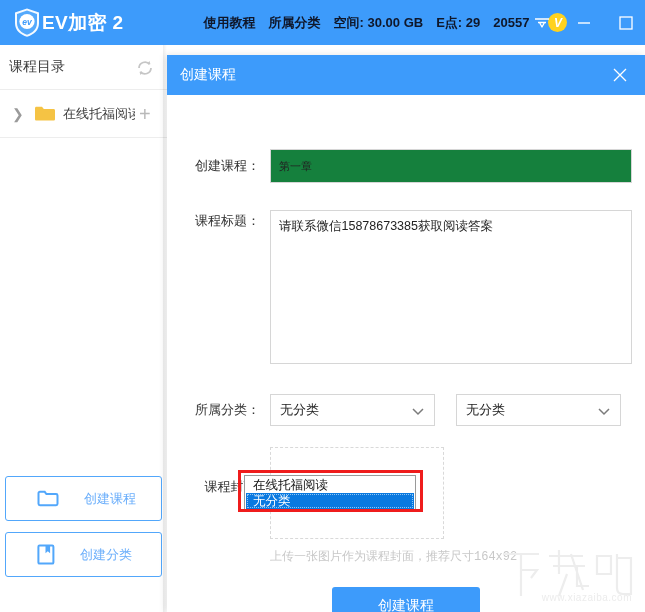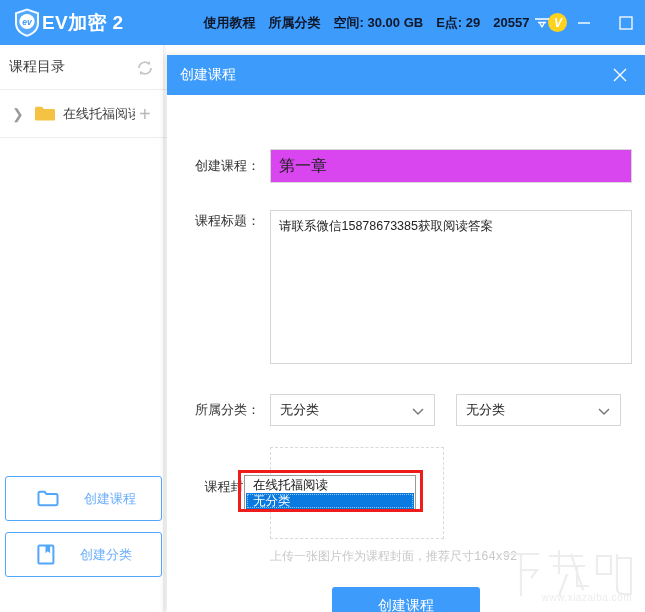--- a/index.html
+++ b/index.html
@@ -138,22 +138,22 @@
   }
   .flabel {
     width: 80px; text-align: right;
     font-size: 13px; color: #333333;
     flex: 0 0 80px; white-space: nowrap;
   }
   .r-title { margin-top: 54px; }
   .r-title .flabel { line-height: 34px; }
   .ti-input {
     margin-left: 10px; width: 374px; height: 34px;
-    border: 1px solid #d6d6d6; background: #d946ef;
-    font-size: 16px; color: #222; padding: 16px 8px;
+    border: 1px solid #d6d6d6; background: #15803d;
+    font-size: 11px; color: #222; padding: 16px 8px;
     font-family: "Liberation Sans", "DejaVu Sans", sans-serif;
     outline: none;
   }
   .r-note { margin-top: 27px; }
   .r-note .flabel { line-height: 22px; }
   .ta-input {
     margin-left: 10px; width: 374px; height: 154px;
     border: 1px solid #d6d6d6; background: #fff;
     font-size: 12.5px; color: #222; padding: 6px 8px;
     resize: none; outline: none;

